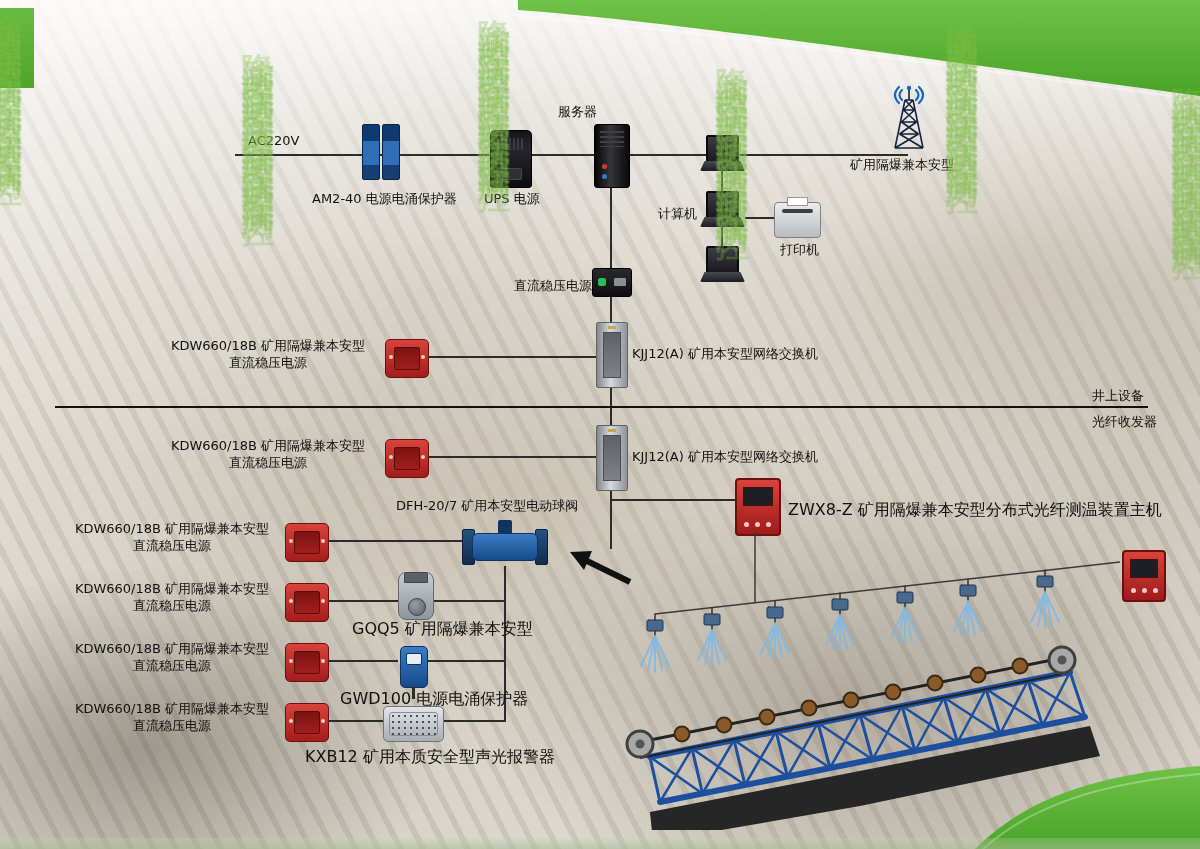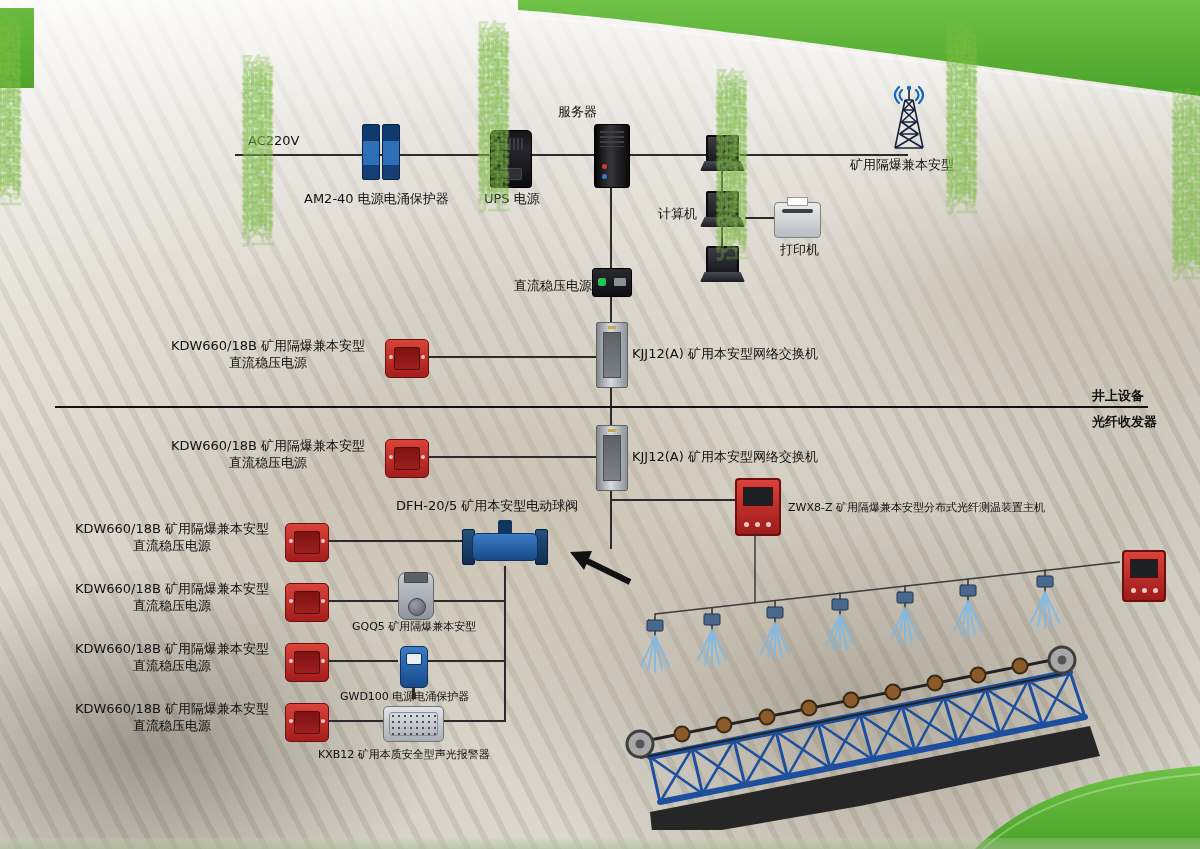--- a/index.html
+++ b/index.html
@@ -25,22 +25,22 @@
     white-space:nowrap;pointer-events:none;user-select:none}
   .header{position:absolute;left:46px;top:16px;z-index:9}
   .title{margin:0;font-size:27px;font-weight:bold;color:#3fa32e;letter-spacing:1px}
   .subtitle{margin:6px 0 0 0;font-size:15px;font-weight:bold;color:#95c35a}
   
   .hl,.vl{position:absolute;display:block;background:#2b2b2b;z-index:2}
   .hl{height:2px}.vl{width:2px}
   .divider{position:absolute;left:55px;top:406px;width:1093px;height:2px;background:#111;z-index:2}
   
   .lbl{position:absolute;z-index:4;font-size:13px;color:#111;white-space:nowrap}
-  .lbl.sm{font-size:11px}
-  .lbl.bold{font-weight:bold}
+  .lbl.sm{font-size:16px}
+  .lbl.bold{font-weight:normal}
   .lbl2{position:absolute;z-index:4;width:200px;text-align:center;font-size:13px;color:#111;line-height:17px}
   .lbl2 span{display:block}
   
   .dev{position:absolute;z-index:3}
   .dev::before,.dev::after{content:"";position:absolute}
   .psu{width:42px;height:37px;background:linear-gradient(180deg,#d8433a,#a31d1c);border:1px solid #6e0f0f;border-radius:5px}
   .psu::before{left:8px;right:8px;top:7px;bottom:7px;background:linear-gradient(#7e1212,#9e1f1f);border-radius:2px;border:1px solid #5c0b0b}
   .psu::after{left:3px;top:15px;width:4px;height:4px;background:#f2caca;border-radius:50%;box-shadow:32px 0 0 #f2caca}
   .kjj{width:30px;height:64px;background:linear-gradient(90deg,#83878c,#d7dadd 45%,#8e9398);border:1px solid #5f6468;border-radius:2px}
   .kjj::before{left:6px;right:6px;top:9px;bottom:9px;background:linear-gradient(#5d6267,#7d8287);border:1px solid #4a4e52}
@@ -241,21 +241,21 @@
         <path d="M505 132 L491 162 M505 132 L498 166 M505 132 L505 168 M505 132 L512 166 M505 132 L519 162" stroke="#7db8e6" stroke-width="2" opacity="0.85" fill="none"></path>
       </g>
     </g>
     <g>
       <line x1="90" y1="122" x2="47" y2="101" stroke="#111" stroke-width="6"></line>
       <polygon points="30,92 52,91 44,110" fill="#111"></polygon>
     </g>
   </svg>
 
   <div class="lbl" style="left:248px;top:133px">AC220V</div>
-  <div class="lbl" style="left:304px;top:190px">AM2-40 电源电涌保护器</div>
+  <div class="lbl" style="left:312px;top:190px">AM2-40 电源电涌保护器</div>
   <div class="lbl" style="left:484px;top:190px">UPS 电源</div>
   <div class="lbl" style="left:558px;top:103px">服务器</div>
   <div class="lbl" style="left:850px;top:156px">矿用隔爆兼本安型</div>
   <div class="lbl" style="left:658px;top:205px">计算机</div>
   <div class="lbl" style="left:780px;top:241px">打印机</div>
   <div class="lbl" style="left:514px;top:277px">直流稳压电源</div>
 
   <div class="lbl2" style="left:168px;top:337px">
     <span>KDW660/18B 矿用隔爆兼本安型</span>
     <span>直流稳压电源</span>
@@ -264,21 +264,21 @@
 
   <div class="lbl bold" style="left:1092px;top:387px">井上设备</div>
   <div class="lbl bold" style="left:1092px;top:413px">光纤收发器</div>
 
   <div class="lbl2" style="left:168px;top:437px">
     <span>KDW660/18B 矿用隔爆兼本安型</span>
     <span>直流稳压电源</span>
   </div>
   <div class="lbl" style="left:632px;top:448px">KJJ12(A) 矿用本安型网络交换机</div>
 
-  <div class="lbl" style="left:396px;top:497px">DFH-20/5 矿用本安型电动球阀</div>
+  <div class="lbl" style="left:396px;top:497px">DFH-20/7 矿用本安型电动球阀</div>
   <div class="lbl sm" style="left:788px;top:500px">ZWX8-Z 矿用隔爆兼本安型分布式光纤测温装置主机</div>
 
   <div class="lbl2" style="left:72px;top:520px">
     <span>KDW660/18B 矿用隔爆兼本安型</span>
     <span>直流稳压电源</span>
   </div>
   <div class="lbl2" style="left:72px;top:580px">
     <span>KDW660/18B 矿用隔爆兼本安型</span>
     <span>直流稳压电源</span>
   </div>
@@ -286,15 +286,15 @@
     <span>KDW660/18B 矿用隔爆兼本安型</span>
     <span>直流稳压电源</span>
   </div>
   <div class="lbl2" style="left:72px;top:700px">
     <span>KDW660/18B 矿用隔爆兼本安型</span>
     <span>直流稳压电源</span>
   </div>
 
   <div class="lbl sm" style="left:352px;top:619px">GQQ5 矿用隔爆兼本安型</div>
   <div class="lbl sm" style="left:340px;top:689px">GWD100 电源电涌保护器</div>
-  <div class="lbl sm" style="left:318px;top:747px">KXB12 矿用本质安全型声光报警器</div>
+  <div class="lbl sm" style="left:305px;top:747px">KXB12 矿用本质安全型声光报警器</div>
 
 </div>
 
 </body></html>

